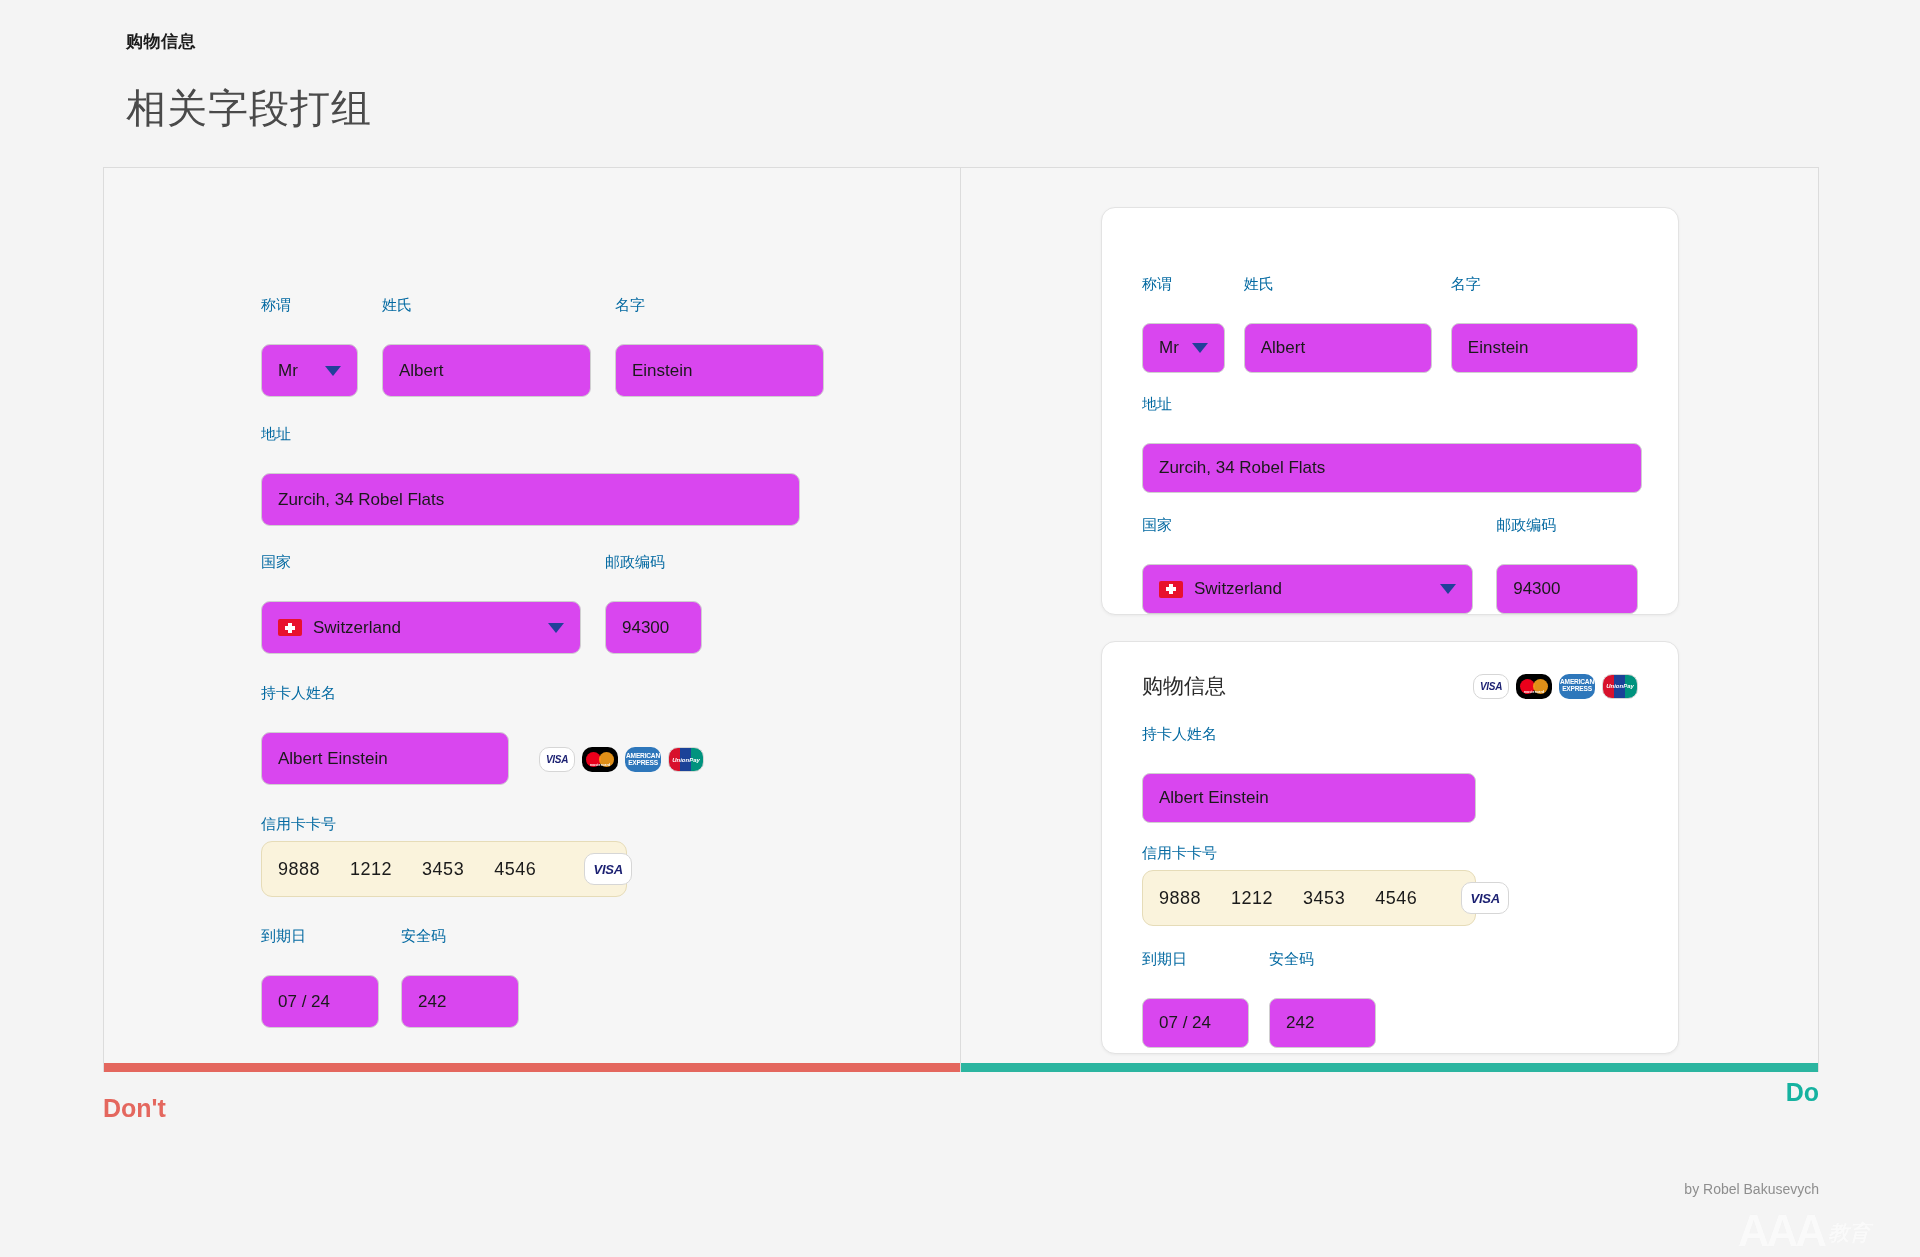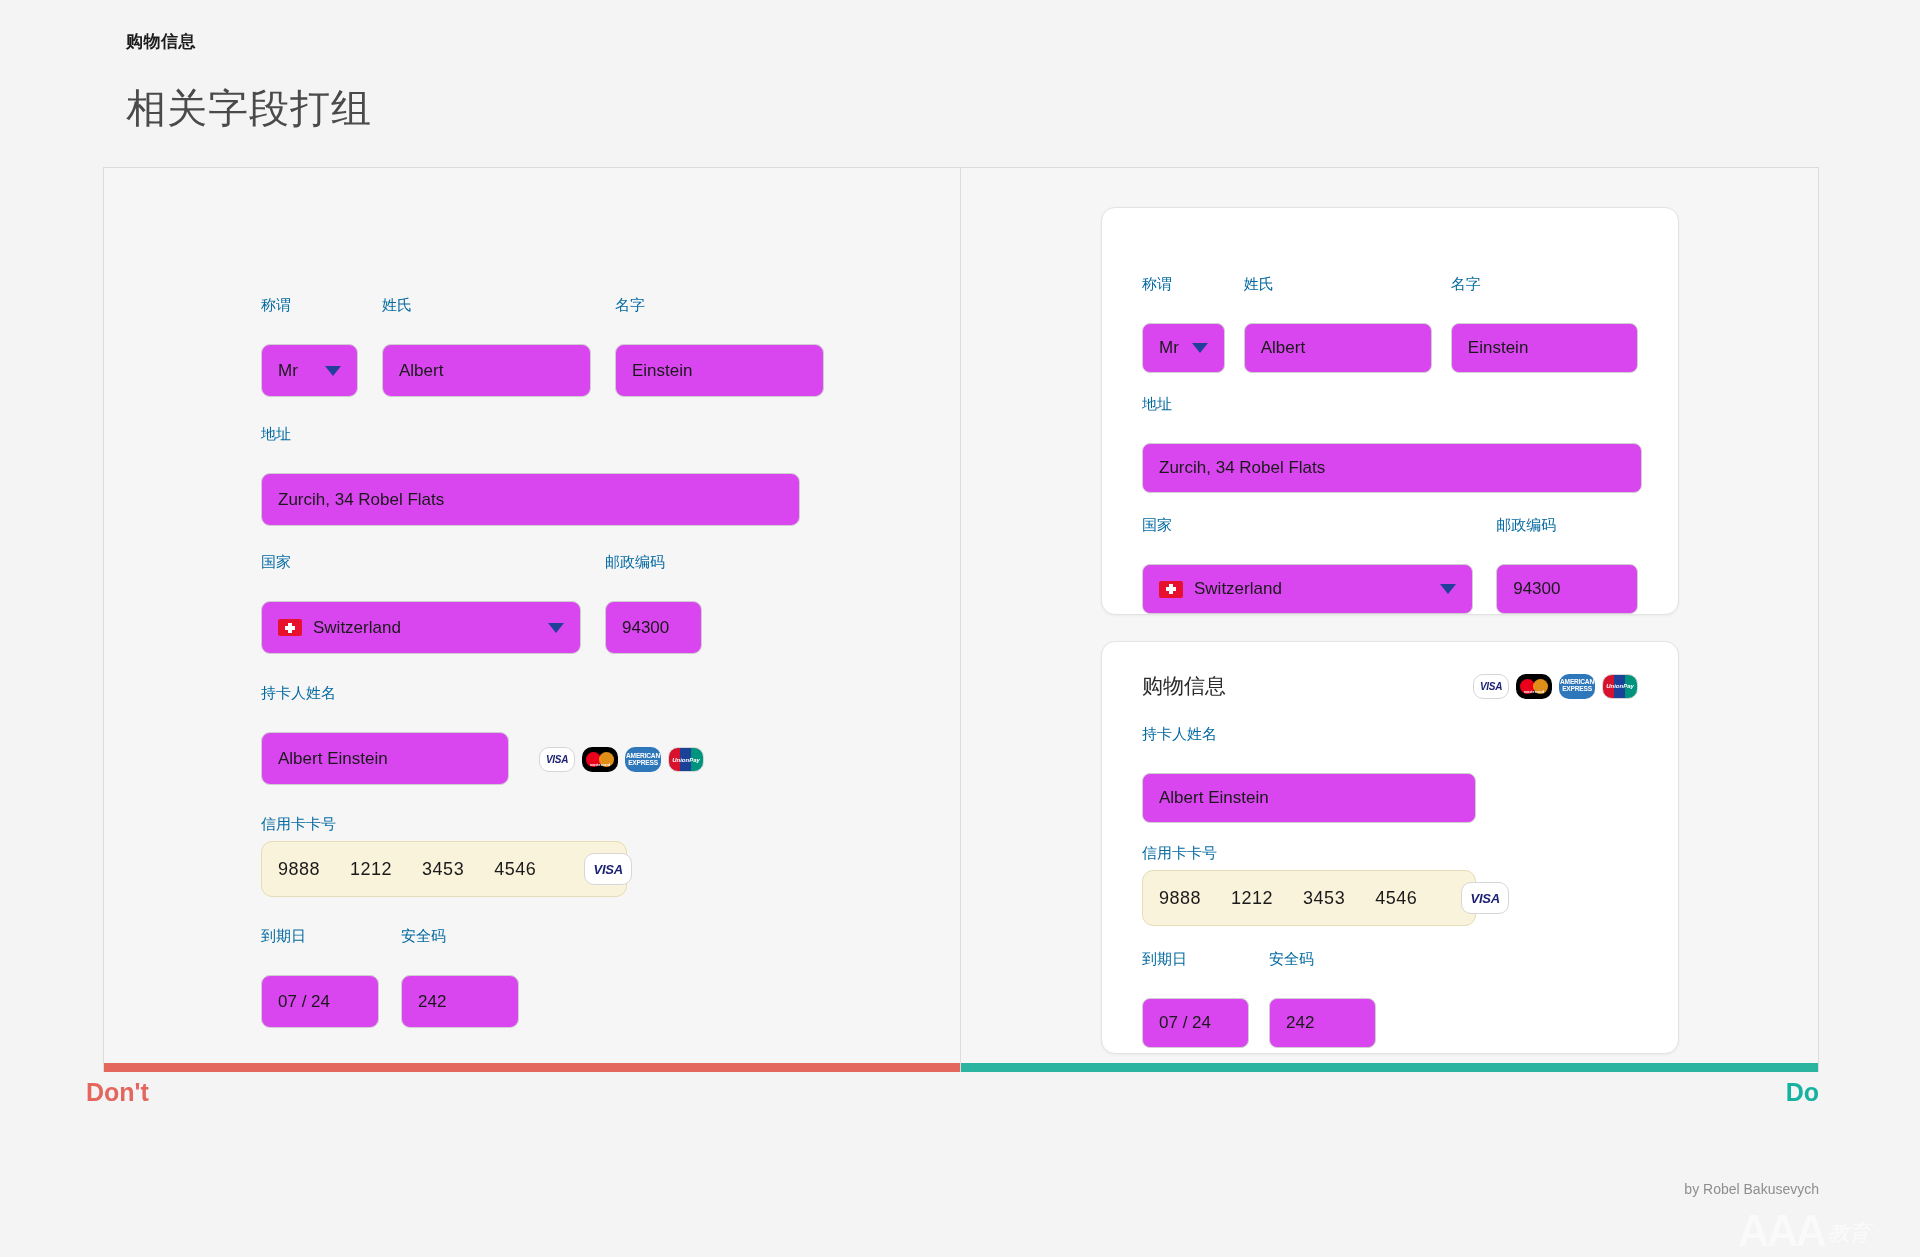--- a/index.html
+++ b/index.html
@@ -53,21 +53,21 @@
   }
   .bar-dont { background: #e4675e; }
   .bar-do   { background: #2bb5a0; }
 
   .verdict {
     position: absolute;
     top: 1078px;
     font-size: 25px;
     font-weight: bold;
   }
-  .verdict-dont { left: 86px; color: #e4675e; }
+  .verdict-dont { left: 103px; color: #e4675e; margin-top: 16px; }
   .verdict-do   { right: 101px; color: #16b2a0; }
 
   
   .field-label {
     font-size: 15px;
     color: #0369a1;
     margin-bottom: 7px;
     white-space: nowrap;
   }
   .input {

